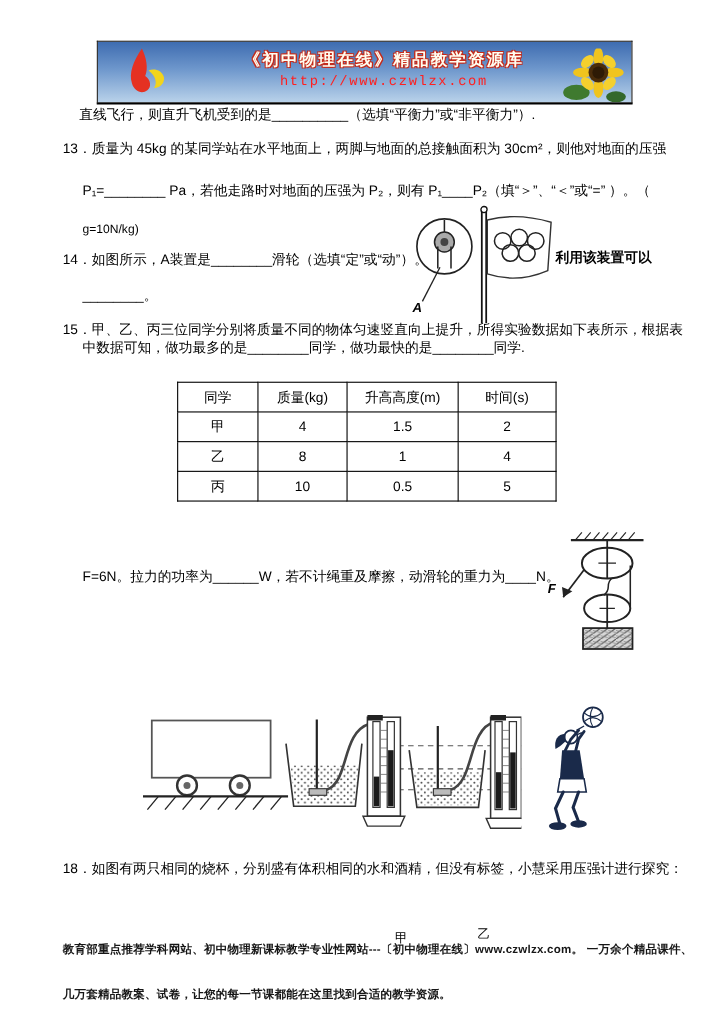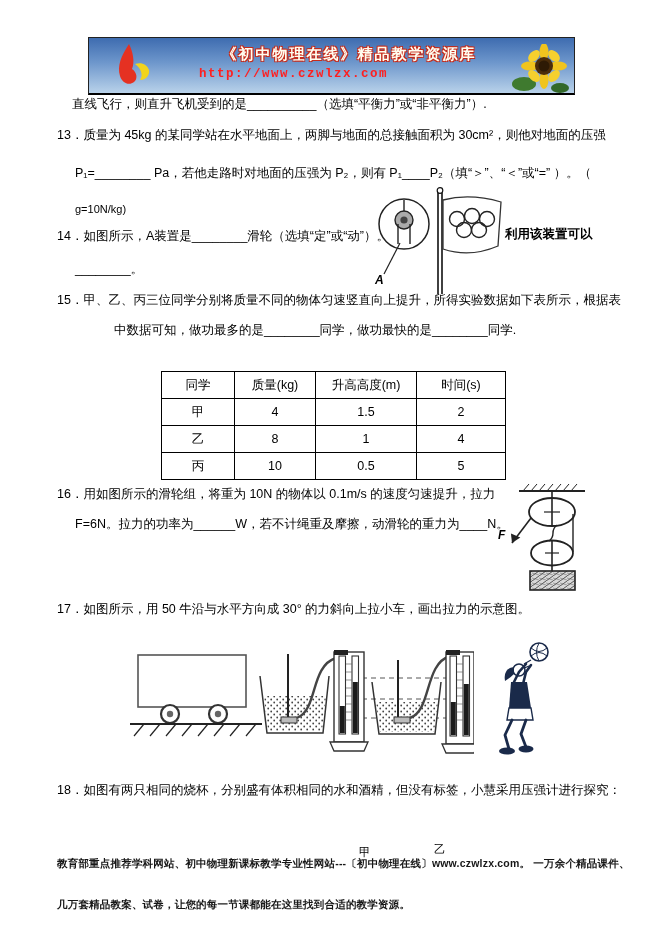--- a/index.html
+++ b/index.html
@@ -15,29 +15,29 @@
     position:absolute;left:88px;top:37px;width:487px;height:58px;
     background:linear-gradient(180deg,#3e6cb0 0%,#6e97cc 45%,#b9d2ea 100%);
     border:1px solid #222;border-bottom:2px solid #000;box-sizing:border-box;overflow:hidden;
   }
   .banner-title{
     position:absolute;left:110px;top:7px;width:300px;text-align:center;
     font-size:15px;font-weight:bold;color:#fffdf0;letter-spacing:2px;
     text-shadow:1px 1px 0 #c62a1a,-1px -1px 0 #c62a1a,1px -1px 0 #c62a1a,-1px 1px 0 #c62a1a;
   }
   .banner-url{
-    position:absolute;left:110px;top:29px;width:300px;
-    font-size:12.5px;font-weight:bold;color:#ff1f1f;letter-spacing:1.5px;
+    position:absolute;left:110px;top:29px;width:300px;text-align:center;
+    font-size:12.5px;font-weight:normal;color:#ff1f1f;letter-spacing:1.5px;
     font-family:"Liberation Mono","DejaVu Sans Mono",monospace;
   }
   .logo{position:absolute;left:22px;top:4px;width:46px;height:50px;}
   .sunflower{position:absolute;right:4px;top:6px;width:60px;height:50px;}
   
   .qtable{
-    position:absolute;left:161px;top:347px;border-collapse:collapse;table-layout:fixed;margin-top:24px;
+    position:absolute;left:161px;top:347px;border-collapse:collapse;table-layout:fixed;
   }
   .qtable td{
     border:1px solid #000;text-align:center;vertical-align:middle;
     font-size:12.5px;height:26px;padding:0;
   }
   .figure{position:absolute;}
   .footer-line{position:absolute;white-space:nowrap;font-size:10.5px;line-height:13px;color:#161616;font-weight:bold;letter-spacing:0.2px;text-align:center;}
   .float-label{position:absolute;font-size:11.5px;color:#000;}
 </style>
 </head>
@@ -110,21 +110,21 @@
     <line x1="34" y1="14" x2="34" y2="26" stroke="#222" stroke-width="1.4"></line>
     <circle cx="34" cy="34" r="9" fill="#aaa" stroke="#222" stroke-width="1.4"></circle>
     <circle cx="34" cy="34" r="3.6" fill="#444"></circle>
     <line x1="28" y1="38" x2="28" y2="58" stroke="#222" stroke-width="1.4"></line>
     <line x1="40" y1="38" x2="40" y2="58" stroke="#222" stroke-width="1.4"></line>
     <line x1="14" y1="88" x2="30" y2="57" stroke="#222" stroke-width="1.2"></line>
     <text x="5" y="98" font-size="12" font-style="italic" font-weight="bold" fill="#000">A</text>
   </svg>
 
   <div class="txt" style="left:57px;top:292px;">15．甲、乙、丙三位同学分别将质量不同的物体匀速竖直向上提升，所得实验数据如下表所示，根据表</div>
-  <div class="txt" style="left:75px;top:322px;margin-left:39px;">中数据可知，做功最多的是________同学，做功最快的是________同学.</div>
+  <div class="txt" style="left:75px;top:308px;">中数据可知，做功最多的是________同学，做功最快的是________同学.</div>
 
   <table class="qtable">
     <tbody>
         <tr>
       <td style="width:72px">同学</td>
       <td style="width:80px">质量(kg)</td>
       <td style="width:100px">升高高度(m)</td>
       <td style="width:88px">时间(s)</td>
     </tr>
     <tr>
@@ -141,21 +141,20 @@
     </tr>
     <tr>
       <td>丙</td>
       <td>10</td>
       <td>0.5</td>
       <td>5</td>
     </tr>
   </tbody>
     </table>
 
-  <div class="txt" style="left:57px;top:486px;">16．用如图所示的滑轮组，将重为 10N 的物体以 0.1m/s 的速度匀速提升，拉力</div>
   <div class="txt" style="left:75px;top:516px;">F=6N。拉力的功率为______W，若不计绳重及摩擦，动滑轮的重力为____N。</div>
 
   <svg class="figure" style="left:497px;top:481px;" width="110" height="112" viewBox="0 0 110 112">
     <line x1="22" y1="10" x2="88" y2="10" stroke="#222" stroke-width="2"></line>
     <g stroke="#222" stroke-width="1">
       <line x1="26" y1="10" x2="32" y2="3"></line>
         <line x1="34" y1="10" x2="40" y2="3"></line>
       <line x1="42" y1="10" x2="48" y2="3"></line>
         <line x1="50" y1="10" x2="56" y2="3"></line>
       <line x1="58" y1="10" x2="64" y2="3"></line>
@@ -170,21 +169,20 @@
     <polygon points="15,62 22,55 12,53" fill="#222" transform="rotate(12 15 62)"></polygon>
     <text x="1" y="58" font-size="12" font-style="italic" font-weight="bold" fill="#000">F</text>
     <path d="M60,44 C52,50 60,54 52,60" fill="none" stroke="#222" stroke-width="1.4"></path>
     <line x1="76" y1="33" x2="76" y2="71" stroke="#222" stroke-width="1.4"></line>
     <ellipse cx="55" cy="72" rx="21" ry="12.5" fill="none" stroke="#222" stroke-width="1.8"></ellipse>
     <line x1="55" y1="59" x2="55" y2="90" stroke="#222" stroke-width="1.6"></line>
     <line x1="48" y1="72" x2="62" y2="72" stroke="#222" stroke-width="1.2"></line>
     <rect x="33" y="90" width="45" height="19" fill="url(#weightHatch)" stroke="#222" stroke-width="1.6"></rect>
   </svg>
 
-  <div class="txt" style="left:57px;top:601px;">17．如图所示，用 50 牛沿与水平方向成 30° 的力斜向上拉小车，画出拉力的示意图。</div>
 
   <svg class="figure" style="left:130px;top:645px;" width="132" height="92" viewBox="0 0 132 92">
     <rect x="8" y="10" width="108" height="52" fill="#fff" stroke="#555" stroke-width="1.6"></rect>
     <circle cx="40" cy="69" r="9" fill="#fff" stroke="#333" stroke-width="2.2"></circle>
     <circle cx="40" cy="69" r="3.2" fill="#666"></circle>
     <circle cx="88" cy="69" r="9" fill="#fff" stroke="#333" stroke-width="2.2"></circle>
     <circle cx="88" cy="69" r="3.2" fill="#666"></circle>
     <line x1="0" y1="79" x2="132" y2="79" stroke="#222" stroke-width="2"></line>
     <g stroke="#222" stroke-width="1.2">
       <line x1="14" y1="79" x2="4" y2="91"></line>

